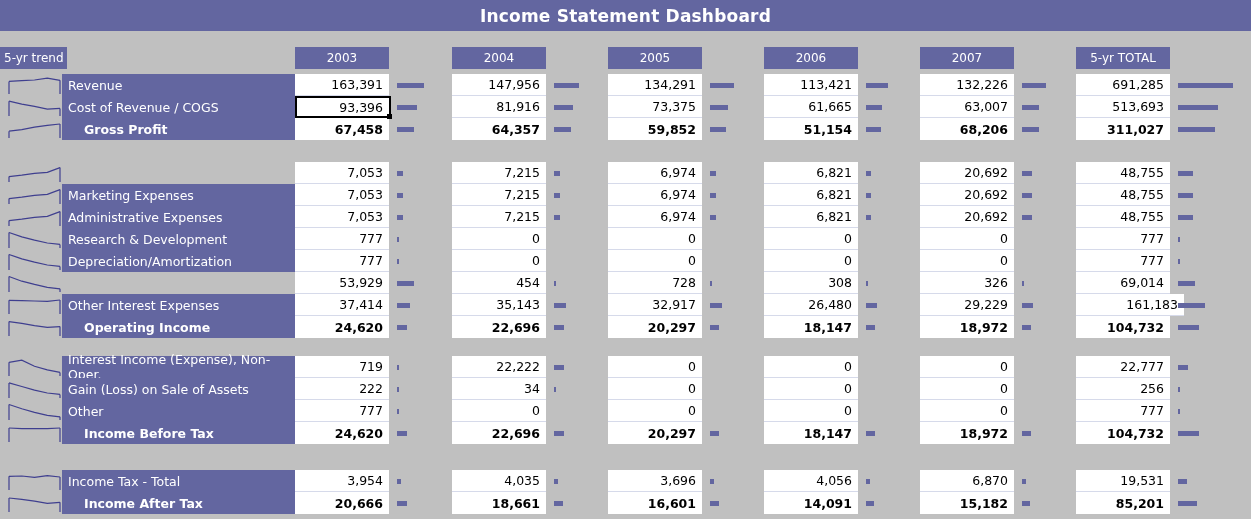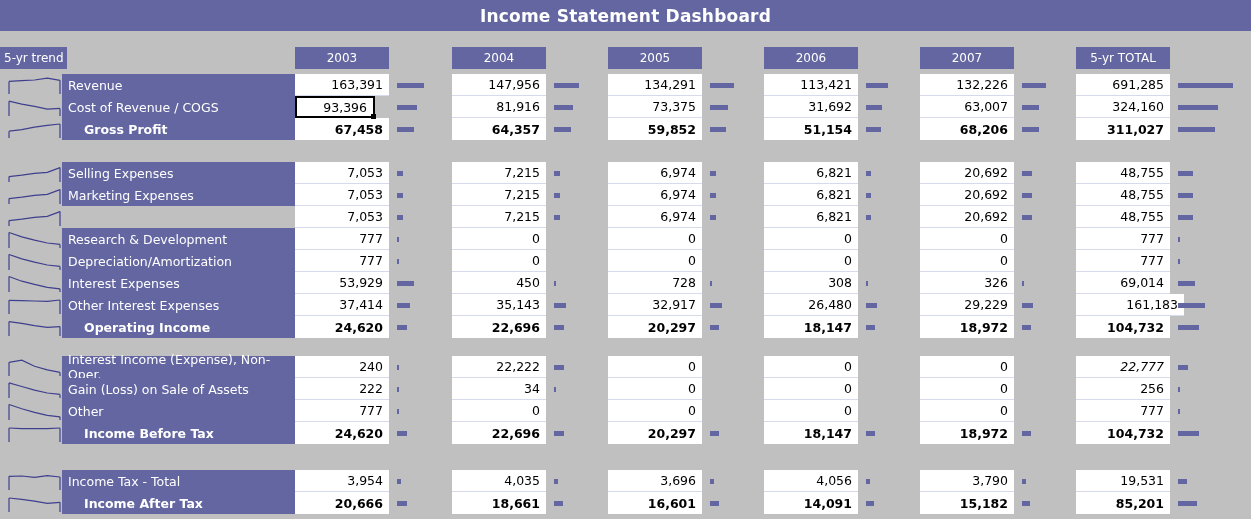--- a/index.html
+++ b/index.html
@@ -192,31 +192,31 @@
         </div>
         <div class="grow" style="top: 22px;">
           <div class="spark">
             <svg width="55" height="22" viewBox="0 0 55 22">
               <polyline points="2.0,5.2 14.8,8.1 27.5,10.3 40.3,13.2 53.0,12.4" fill="none" stroke="#3f3f8f" stroke-width="1.2"></polyline>
               <line x1="2.0" y1="5.2" x2="2.0" y2="20" stroke="#3f3f8f" stroke-width="1.2"></line>
               <line x1="53.0" y1="12.4" x2="53.0" y2="20" stroke="#3f3f8f" stroke-width="1.2"></line>
             </svg>
           </div>
           <div class="lbl">Cost of Revenue / COGS</div>
-          <div class="val selected" style="left: 295px; width: 80px; text-align: center;">93,396<span class="fill-handle"></span></div>
+          <div class="val selected" style="left: 295px; width: 96px; text-align: center;">93,396<span class="fill-handle"></span></div>
           <div class="bar" style="left: 397px; width: 20px;"></div>
           <div class="val" style="left: 452px; width: 94px;">81,916</div>
           <div class="bar" style="left: 554px; width: 19px;"></div>
           <div class="val" style="left: 608px; width: 94px;">73,375</div>
           <div class="bar" style="left: 710px; width: 18px;"></div>
-          <div class="val" style="left: 764px; width: 94px;">31,692</div>
+          <div class="val" style="left: 764px; width: 94px;">61,665</div>
           <div class="bar" style="left: 866px; width: 16px;"></div>
           <div class="val" style="left: 920px; width: 94px;">63,007</div>
           <div class="bar" style="left: 1022px; width: 17px;"></div>
-          <div class="val" style="left: 1076px; width: 94px;">324,160</div>
+          <div class="val" style="left: 1076px; width: 94px;">513,693</div>
           <div class="bar" style="left: 1178px; width: 40px;"></div>
         </div>
         <div class="grow" style="top: 44px;">
           <div class="spark">
             <svg width="55" height="22" viewBox="0 0 55 22">
               <polyline points="2.0,13.2 14.8,11.7 27.5,9.2 40.3,7.4 53.0,6.0" fill="none" stroke="#3f3f8f" stroke-width="1.2"></polyline>
               <line x1="2.0" y1="13.2" x2="2.0" y2="20" stroke="#3f3f8f" stroke-width="1.2"></line>
               <line x1="53.0" y1="6.0" x2="53.0" y2="20" stroke="#3f3f8f" stroke-width="1.2"></line>
             </svg>
           </div>
@@ -237,21 +237,20 @@
       </div>
       <div class="group" style="top: 162px; height: 176px; width: 1251px;">
         <div class="grow" style="top: 0px;">
           <div class="spark">
             <svg width="55" height="22" viewBox="0 0 55 22">
               <polyline points="2.0,14.6 14.8,13.2 27.5,11.4 40.3,10.3 53.0,5.6" fill="none" stroke="#3f3f8f" stroke-width="1.2"></polyline>
               <line x1="2.0" y1="14.6" x2="2.0" y2="20" stroke="#3f3f8f" stroke-width="1.2"></line>
               <line x1="53.0" y1="5.6" x2="53.0" y2="20" stroke="#3f3f8f" stroke-width="1.2"></line>
             </svg>
           </div>
-          <div class="lbl">Selling Expenses</div>
           <div class="val" style="left: 295px; width: 94px;">7,053</div>
           <div class="bar" style="left: 397px; width: 6px;"></div>
           <div class="val" style="left: 452px; width: 94px;">7,215</div>
           <div class="bar" style="left: 554px; width: 6px;"></div>
           <div class="val" style="left: 608px; width: 94px;">6,974</div>
           <div class="bar" style="left: 710px; width: 6px;"></div>
           <div class="val" style="left: 764px; width: 94px;">6,821</div>
           <div class="bar" style="left: 866px; width: 5px;"></div>
           <div class="val" style="left: 920px; width: 94px;">20,692</div>
           <div class="bar" style="left: 1022px; width: 10px;"></div>
@@ -281,20 +280,21 @@
           <div class="bar" style="left: 1178px; width: 15px;"></div>
         </div>
         <div class="grow" style="top: 44px;">
           <div class="spark">
             <svg width="55" height="22" viewBox="0 0 55 22">
               <polyline points="2.0,14.6 14.8,13.2 27.5,11.4 40.3,10.3 53.0,5.6" fill="none" stroke="#3f3f8f" stroke-width="1.2"></polyline>
               <line x1="2.0" y1="14.6" x2="2.0" y2="20" stroke="#3f3f8f" stroke-width="1.2"></line>
               <line x1="53.0" y1="5.6" x2="53.0" y2="20" stroke="#3f3f8f" stroke-width="1.2"></line>
             </svg>
           </div>
+          <div class="lbl">Administrative Expenses</div>
           <div class="val" style="left: 295px; width: 94px;">7,053</div>
           <div class="bar" style="left: 397px; width: 6px;"></div>
           <div class="val" style="left: 452px; width: 94px;">7,215</div>
           <div class="bar" style="left: 554px; width: 6px;"></div>
           <div class="val" style="left: 608px; width: 94px;">6,974</div>
           <div class="bar" style="left: 710px; width: 6px;"></div>
           <div class="val" style="left: 764px; width: 94px;">6,821</div>
           <div class="bar" style="left: 866px; width: 5px;"></div>
           <div class="val" style="left: 920px; width: 94px;">20,692</div>
           <div class="bar" style="left: 1022px; width: 10px;"></div>
@@ -338,24 +338,23 @@
           <div class="bar" style="left: 1178px; width: 2px;"></div>
         </div>
         <div class="grow" style="top: 110px;">
           <div class="spark">
             <svg width="55" height="22" viewBox="0 0 55 22">
               <polyline points="2.0,4.5 14.8,9.2 27.5,12.4 40.3,15.3 53.0,16.8" fill="none" stroke="#3f3f8f" stroke-width="1.2"></polyline>
               <line x1="2.0" y1="4.5" x2="2.0" y2="20" stroke="#3f3f8f" stroke-width="1.2"></line>
               <line x1="53.0" y1="16.8" x2="53.0" y2="20" stroke="#3f3f8f" stroke-width="1.2"></line>
             </svg>
           </div>
-          <div class="lbl">Interest Expenses</div>
           <div class="val" style="left: 295px; width: 94px;">53,929</div>
           <div class="bar" style="left: 397px; width: 17px;"></div>
-          <div class="val" style="left: 452px; width: 94px;">450</div>
+          <div class="val" style="left: 452px; width: 94px;">454</div>
           <div class="bar" style="left: 554px; width: 2px;"></div>
           <div class="val" style="left: 608px; width: 94px;">728</div>
           <div class="bar" style="left: 710px; width: 2px;"></div>
           <div class="val" style="left: 764px; width: 94px;">308</div>
           <div class="bar" style="left: 866px; width: 2px;"></div>
           <div class="val" style="left: 920px; width: 94px;">326</div>
           <div class="bar" style="left: 1022px; width: 2px;"></div>
           <div class="val" style="left: 1076px; width: 94px;">69,014</div>
           <div class="bar" style="left: 1178px; width: 17px;"></div>
         </div>
@@ -407,28 +406,28 @@
       <div class="group" style="top: 356px; height: 88px; width: 1251px;">
         <div class="grow" style="top: 0px;">
           <div class="spark">
             <svg width="55" height="22" viewBox="0 0 55 22">
               <polyline points="2.0,6.3 14.8,4.2 27.5,10.3 40.3,13.9 53.0,16.4" fill="none" stroke="#3f3f8f" stroke-width="1.2"></polyline>
               <line x1="2.0" y1="6.3" x2="2.0" y2="20" stroke="#3f3f8f" stroke-width="1.2"></line>
               <line x1="53.0" y1="16.4" x2="53.0" y2="20" stroke="#3f3f8f" stroke-width="1.2"></line>
             </svg>
           </div>
           <div class="lbl">Interest Income (Expense), Non-Oper.</div>
-          <div class="val" style="left: 295px; width: 94px;">240</div>
+          <div class="val" style="left: 295px; width: 94px;">719</div>
           <div class="bar" style="left: 397px; width: 2px;"></div>
           <div class="val" style="left: 452px; width: 94px;">22,222</div>
           <div class="bar" style="left: 554px; width: 10px;"></div>
           <div class="val" style="left: 608px; width: 94px;">0</div>
           <div class="val" style="left: 764px; width: 94px;">0</div>
           <div class="val" style="left: 920px; width: 94px;">0</div>
-          <div class="val" style="left: 1076px; width: 94px; font-style: italic;">22,777</div>
+          <div class="val" style="left: 1076px; width: 94px;">22,777</div>
           <div class="bar" style="left: 1178px; width: 10px;"></div>
         </div>
         <div class="grow" style="top: 22px;">
           <div class="spark">
             <svg width="55" height="22" viewBox="0 0 55 22">
               <polyline points="2.0,4.9 14.8,8.5 27.5,12.1 40.3,15.0 53.0,16.4" fill="none" stroke="#3f3f8f" stroke-width="1.2"></polyline>
               <line x1="2.0" y1="4.9" x2="2.0" y2="20" stroke="#3f3f8f" stroke-width="1.2"></line>
               <line x1="53.0" y1="16.4" x2="53.0" y2="20" stroke="#3f3f8f" stroke-width="1.2"></line>
             </svg>
           </div>
@@ -495,21 +494,21 @@
           </div>
           <div class="lbl">Income Tax - Total</div>
           <div class="val" style="left: 295px; width: 94px;">3,954</div>
           <div class="bar" style="left: 397px; width: 4px;"></div>
           <div class="val" style="left: 452px; width: 94px;">4,035</div>
           <div class="bar" style="left: 554px; width: 4px;"></div>
           <div class="val" style="left: 608px; width: 94px;">3,696</div>
           <div class="bar" style="left: 710px; width: 4px;"></div>
           <div class="val" style="left: 764px; width: 94px;">4,056</div>
           <div class="bar" style="left: 866px; width: 4px;"></div>
-          <div class="val" style="left: 920px; width: 94px;">3,790</div>
+          <div class="val" style="left: 920px; width: 94px;">6,870</div>
           <div class="bar" style="left: 1022px; width: 4px;"></div>
           <div class="val" style="left: 1076px; width: 94px;">19,531</div>
           <div class="bar" style="left: 1178px; width: 9px;"></div>
         </div>
         <div class="grow" style="top: 22px;">
           <div class="spark">
             <svg width="55" height="22" viewBox="0 0 55 22">
               <polyline points="2.0,6.0 14.8,7.4 27.5,9.2 40.3,11.4 53.0,10.3" fill="none" stroke="#3f3f8f" stroke-width="1.2"></polyline>
               <line x1="2.0" y1="6.0" x2="2.0" y2="20" stroke="#3f3f8f" stroke-width="1.2"></line>
               <line x1="53.0" y1="10.3" x2="53.0" y2="20" stroke="#3f3f8f" stroke-width="1.2"></line>

